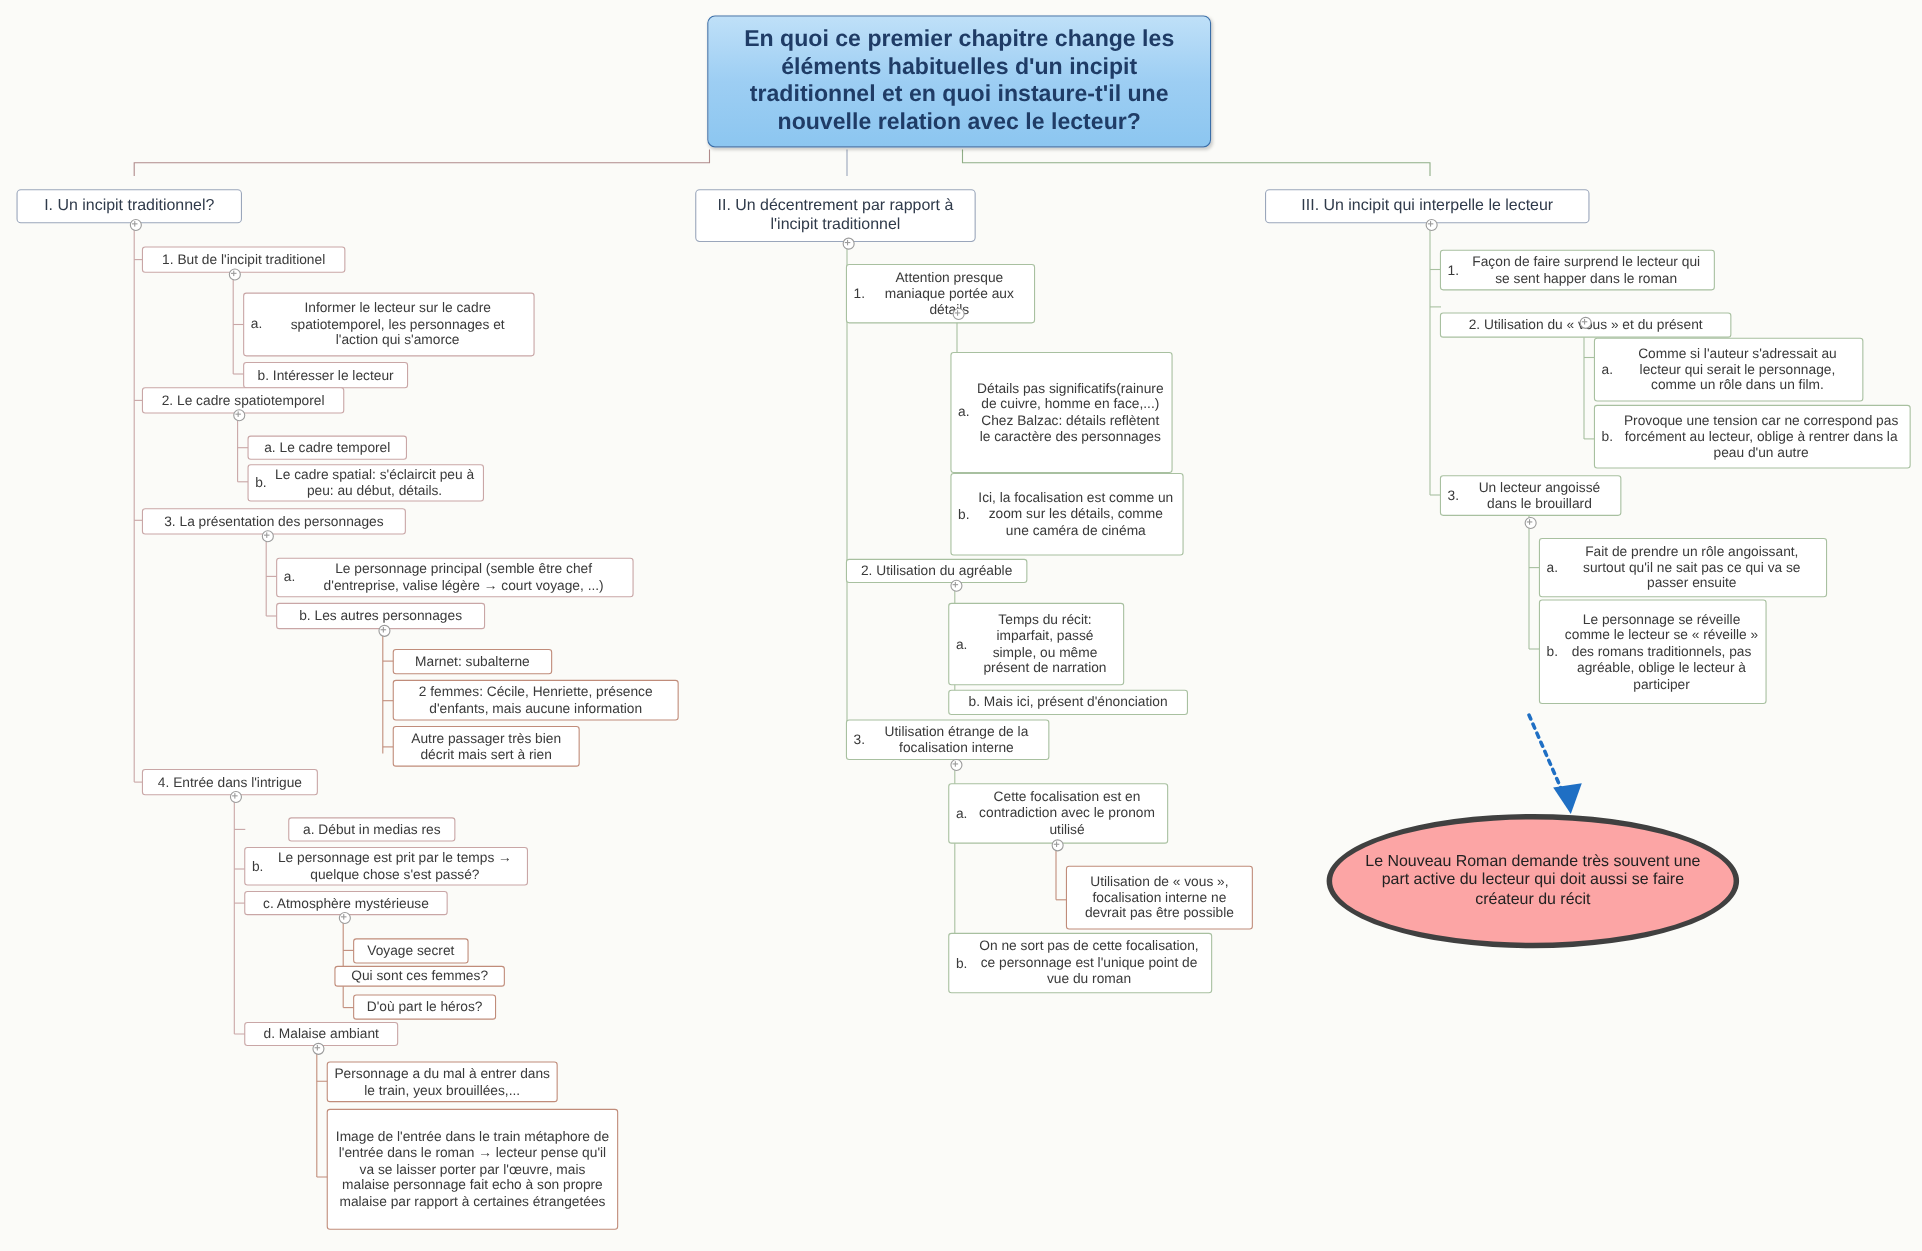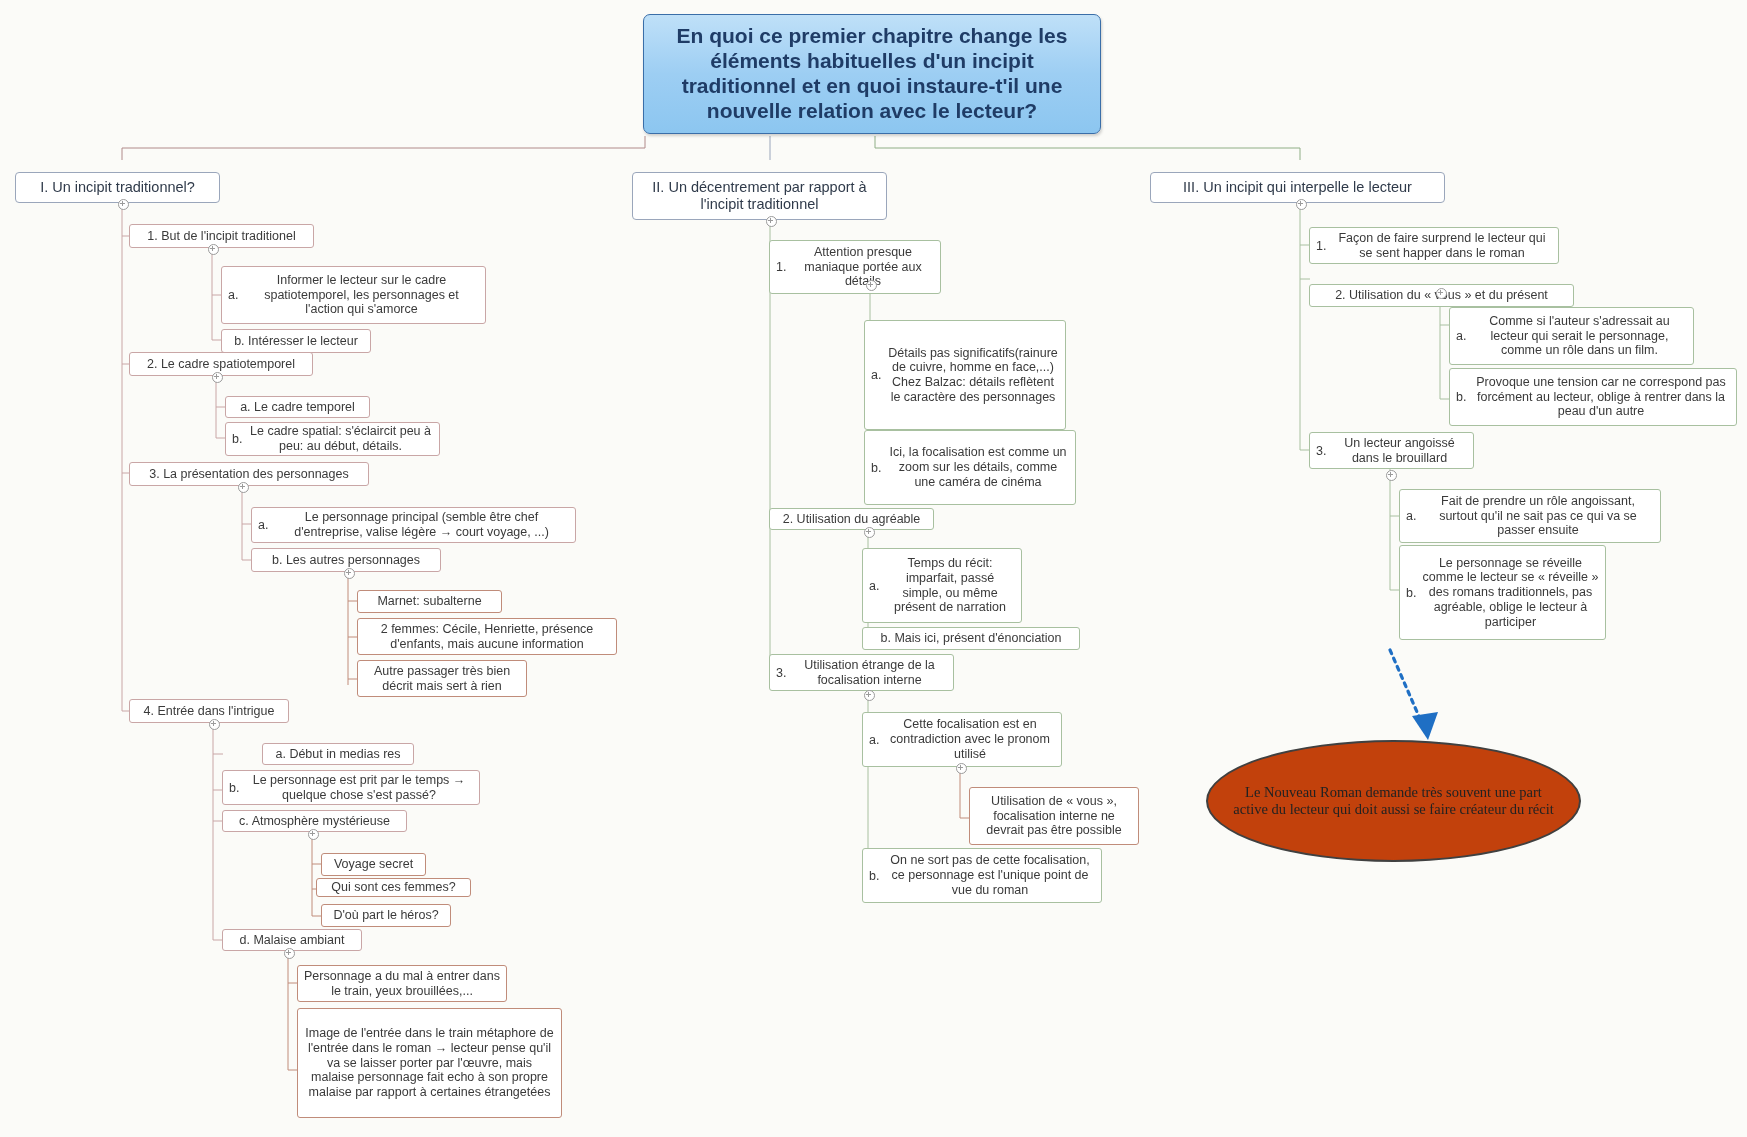--- a/index.html
+++ b/index.html
@@ -78,27 +78,26 @@
   .lvl3.green { border-color: #a8c0a0; }
   .lvl4 {
     background: #ffffff;
     border: 1px solid #c08c7a;
     border-radius: 3px;
     color: #3a3a3a;
     font-size: 12.5px;
     padding: 3px 6px;
   }
   .ellipse {
-    background: #c2410c;
-    border: 2px solid #404040;
+    background: #fca5a5;
+    border: 5px solid #404040;
     border-radius: 50%;
     color: #222;
     font-size: 14.5px;
     padding: 10px 22px;
-    font-family: Liberation Serif, serif;
   }
   .marker {
     position: absolute;
     font-size: 12.5px;
     color: #3a3a3a;
     text-align: left;
     white-space: nowrap;
   }
   .bullet {
     position: absolute;
@@ -282,21 +281,21 @@
     <span class="txt" style="padding-left:16px;">Le personnage est prit par le temps → quelque chose s'est passé?</span>
   </div>
   <div class="node lvl3" style="left:222px; top:810px; width:185px; height:22px;">
     <span class="txt"><span>c.</span> <span>Atmosphère mystérieuse</span></span>
   </div>
   <div class="bullet" style="left:308px; top:829px;"></div>
 
   <div class="node lvl4" style="left:321px; top:853px; width:105px; height:23px;">
     <span class="txt">Voyage secret</span>
   </div>
-  <div class="node lvl4" style="left:316px; top:878px; width:155px; height:19px;">
+  <div class="node lvl4" style="left:304px; top:878px; width:155px; height:19px;">
     <span class="txt">Qui sont ces femmes?</span>
   </div>
   <div class="node lvl4" style="left:321px; top:904px; width:130px; height:23px;">
     <span class="txt">D'où part le héros?</span>
   </div>
 
   <div class="node lvl3" style="left:222px; top:929px; width:140px; height:22px;">
     <span class="txt"><span>d.</span> <span>Malaise ambiant</span></span>
   </div>
   <div class="bullet" style="left:284px; top:948px;"></div>

